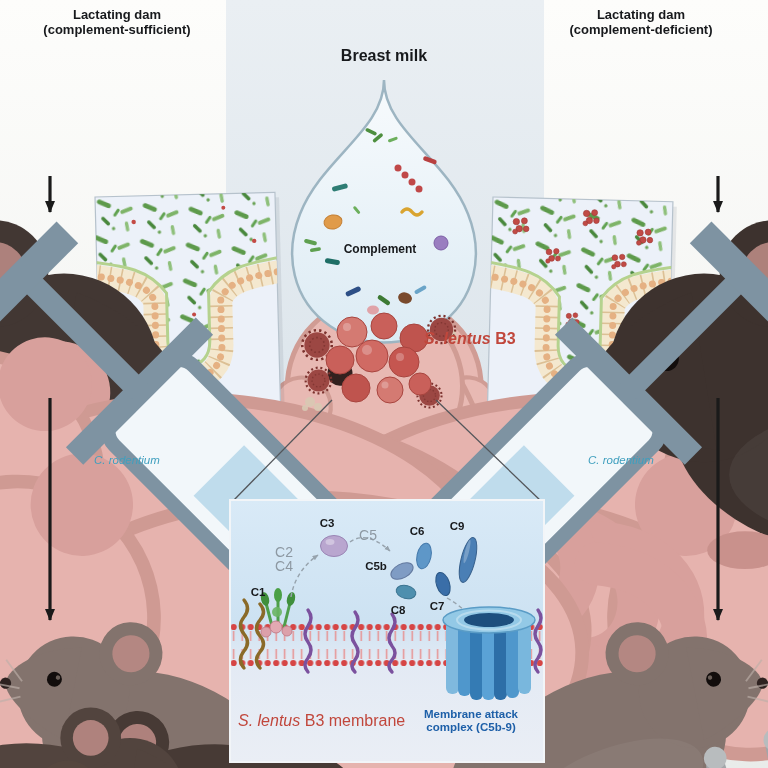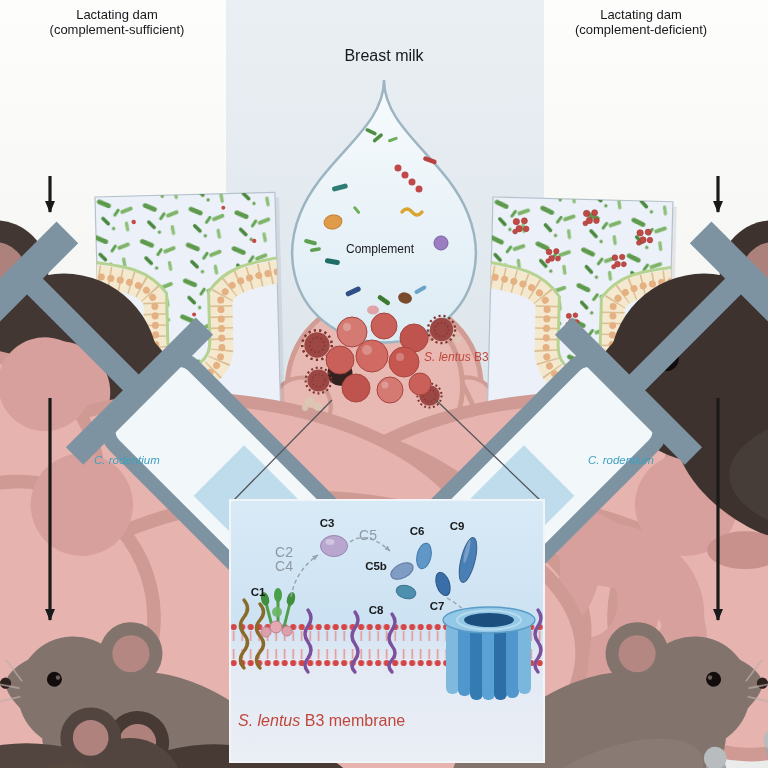--- a/index.html
+++ b/index.html
@@ -5,21 +5,21 @@
   *{margin:0;padding:0;box-sizing:border-box}
   html,body{width:768px;height:768px}
   body{font-family:"Liberation Sans",sans-serif;background:#fff}
   .stage{position:relative;width:768px;height:768px;overflow:hidden;
          background:linear-gradient(180deg,#fdfdfb 0%,#f3f4f2 55%,#e9ecea 100%)}
   .band{position:absolute;left:226px;top:0;width:318px;height:768px;
         background:linear-gradient(180deg,#eaeff3 0%,#dfe7ed 45%,#cfdbe4 100%)}
   svg.art{position:absolute;left:0;top:0}
   .lbl{position:absolute;color:var(--text-black,#17191c);line-height:1.14;white-space:nowrap}
   .c{transform:translateX(-50%);text-align:center}
-  .b{font-weight:normal}
+  .b{font-weight:bold}
   .it{font-style:italic}
   .red{color:var(--bacteria-label-red,#c1473c)}
   .blue{color:var(--pathogen-label-blue,#3f9fbe)}
   .mac{color:var(--mac-label-blue,#1d5fa8)}
   .pl{font-weight:bold;font-size:11.5px}
   .gl{font-size:14px;color:var(--cascade-gray,#8d98a2)}
 </style>
 </head>
 <body>
 
@@ -396,31 +396,35 @@
       <div>(complement-sufficient)</div>
   </div>
   <div class="lbl c b" style="left:641px;top:8px;font-size:13px">
     <div>Lactating dam</div>
       <div>(complement-deficient)</div>
   </div>
 
   <span class="lbl c b" style="left:384px;top:47px;font-size:16px">Breast milk</span>
   <span class="lbl c b" style="left:380px;top:243px;font-size:12px">Complement</span>
 
-  <span class="lbl b red" style="left:424px;top:351px;font-size:12px"><span class="it">S. lentus</span><span> B3</span></span>
+  <span class="lbl b red" style="left:424px;top:330px;font-size:16px"><span class="it">S. lentus</span><span> B3</span></span>
 
   <span class="lbl it blue" style="left:94px;top:454px;font-size:11.5px">C. rodentium</span>
   <span class="lbl it blue" style="left:588px;top:454px;font-size:11.5px">C. rodentium</span>
 
   <span class="lbl c pl" style="left:258px;top:586px">C1</span>
   <span class="lbl c gl" style="left:284px;top:545px">C2</span>
   <span class="lbl c gl" style="left:284px;top:559px">C4</span>
   <span class="lbl c pl" style="left:327px;top:517px">C3</span>
   <span class="lbl c gl" style="left:368px;top:528px">C5</span>
   <span class="lbl c pl" style="left:376px;top:560px">C5b</span>
   <span class="lbl c pl" style="left:417px;top:525px">C6</span>
   <span class="lbl c pl" style="left:457px;top:520px">C9</span>
   <span class="lbl c pl" style="left:437px;top:600px">C7</span>
-  <span class="lbl c pl" style="left:376px;top:604px">C8</span>
+  <span class="lbl c pl" style="left:398px;top:604px">C8</span>
 
   <span class="lbl red" style="left:238px;top:712px;font-size:16px"><span class="it">S. lentus</span><span> B3 membrane</span></span>
 
+  <div class="lbl c b mac" style="left:471px;top:708px;font-size:11.5px">
+    <div>Membrane attack</div>
+      <div>complex (C5b-9)</div>
+  </div>
 </div>
 
 </body></html>

